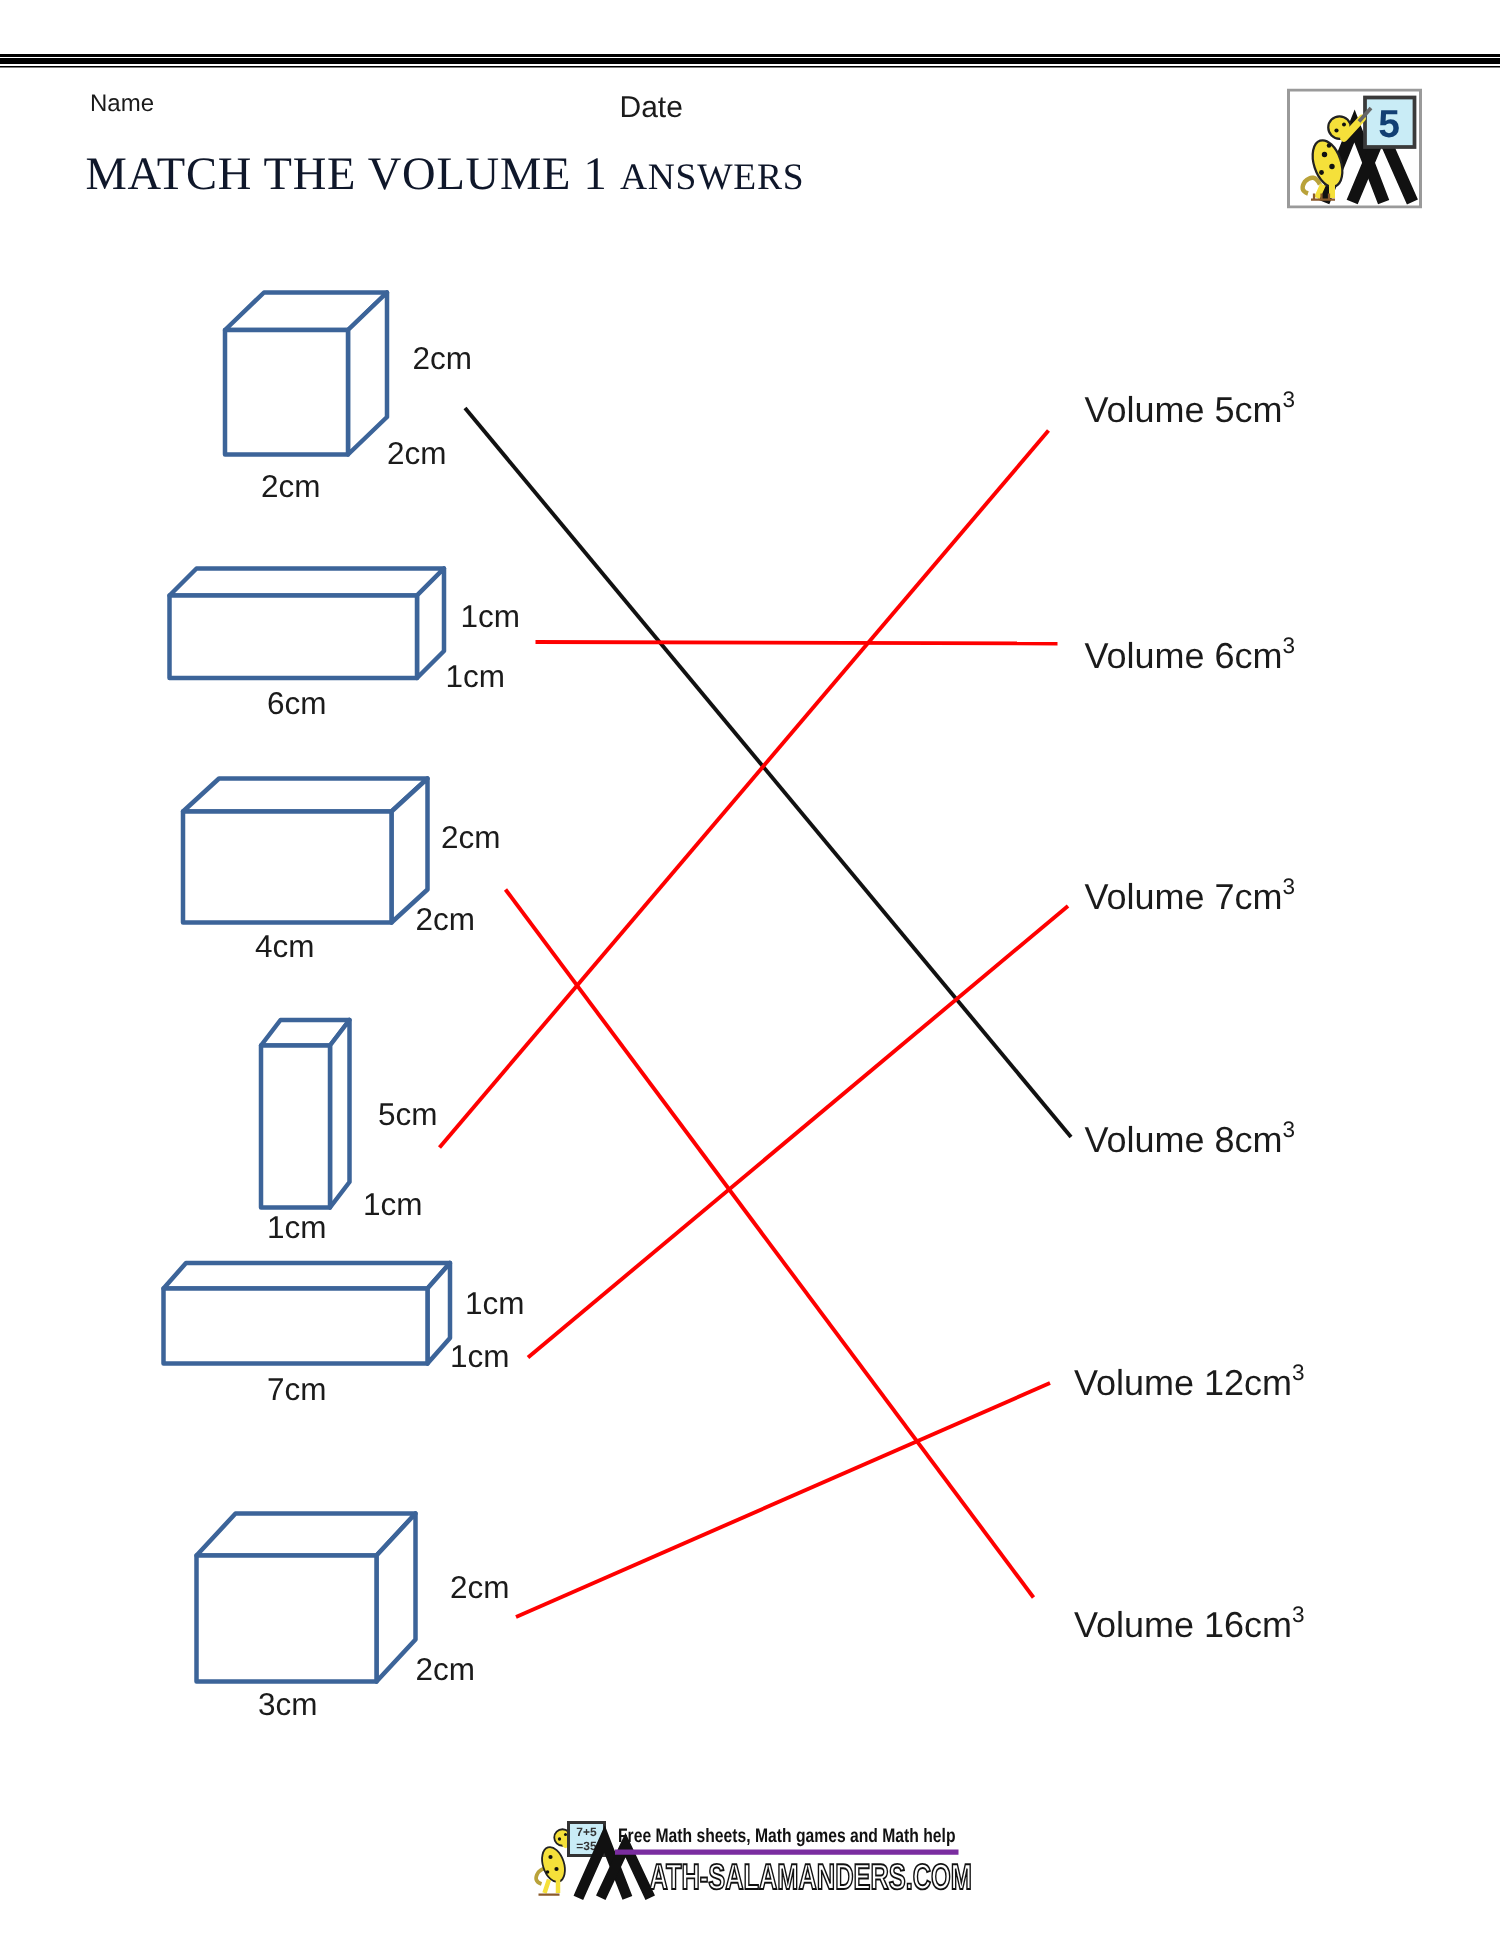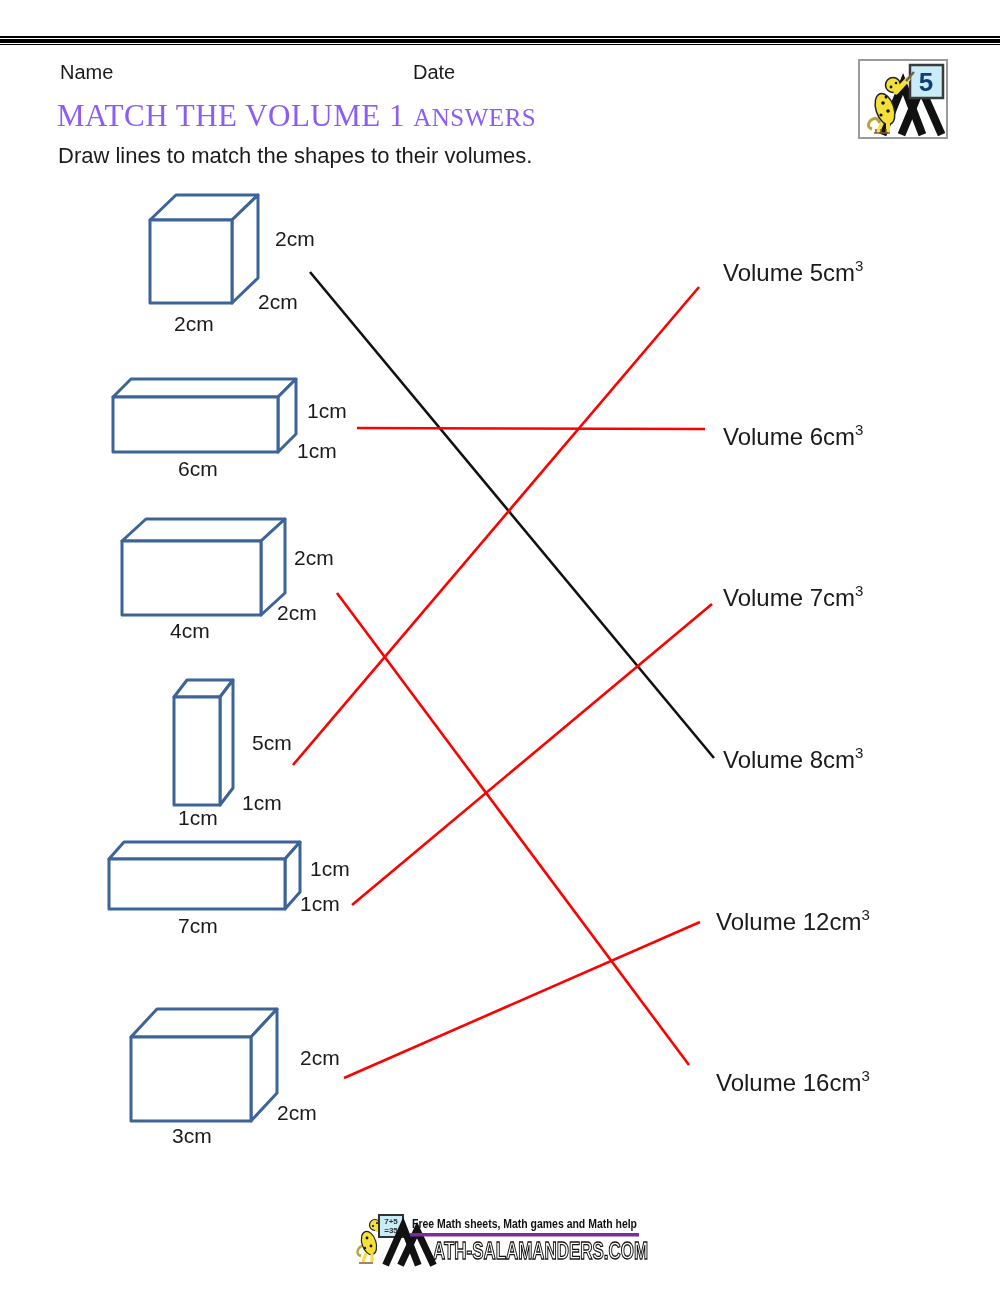--- a/index.html
+++ b/index.html
@@ -4,27 +4,27 @@
 <style>
   html,body{margin:0;padding:0;background:#ffffff;}
   .page{
     position:relative;width:1000px;height:1294px;background:#ffffff;
     font-family:"Liberation Sans", sans-serif;color:#1b1b1b;overflow:hidden;
   }
   .top-rule{
     position:absolute;left:0;top:36px;width:1000px;height:9px;
     background:linear-gradient(#000 0 2px,#fff 2px 3px,#000 3px 7px,#fff 7px 8px,#000 8px 9px);
   }
-  .name-label{position:absolute;left:60px;top:61px;font-size:20px;}
+  .name-label{position:absolute;left:60px;top:61px;font-size:16px;}
   .date-label{position:absolute;left:413px;top:61px;font-size:20px;}
   .grade-badge{position:absolute;left:858px;top:59px;width:90px;height:80px;}
   .title{
     position:absolute;left:57px;top:98px;margin:0;
     font-family:"Liberation Serif", serif;font-weight:normal;
-    color:#8b5cf6;font-size:31px;letter-spacing:0.5px;white-space:nowrap;
+    color:#0f172a;font-size:31px;letter-spacing:0.5px;white-space:nowrap;
   }
   .title .suffix{font-size:25px;}
   .instruction{position:absolute;left:58px;top:143px;font-size:22px;}
   #worksheet-svg{position:absolute;left:0;top:0;width:1000px;height:1294px;}
   .dim-label{font-family:"Liberation Sans", sans-serif;font-size:21px;fill:#1b1b1b;}
   .vol-label{font-family:"Liberation Sans", sans-serif;font-size:24px;fill:#1b1b1b;}
   .footer{position:absolute;left:353px;top:1210px;width:300px;height:58px;text-decoration:underline;}
 </style>
 </head>
 <body>
@@ -61,21 +61,20 @@
         <circle cx="23" cy="56" r="1.6" fill="#111"></circle>
           <circle cx="33" cy="28" r="1.4" fill="#111"></circle>
         <circle cx="28" cy="38" r="1.5" fill="#111"></circle>
         <path d="M16,74 h16 M18,70 v4 M23,70 v4 M28,70 v4" stroke="#8a5a2b" stroke-width="1.5"></path>
       </g>
     </svg>
   </div>
 
   <h1 class="title"><span>MATCH THE VOLUME 1</span> <span class="suffix">ANSWERS</span></h1>
 
-  <div class="instruction">Draw lines to match the shapes to their volumes.</div>
 
   <svg id="worksheet-svg" viewBox="0 0 1000 1294">
       <line x1="310" y1="272" x2="714" y2="758" stroke="#111111" stroke-width="2.6"></line>
       <line x1="357" y1="428" x2="705" y2="429" stroke="#fe0000" stroke-width="2.6"></line>
       <line x1="337" y1="593" x2="689" y2="1065" stroke="#fe0000" stroke-width="2.6"></line>
       <line x1="293" y1="765" x2="699" y2="287" stroke="#fe0000" stroke-width="2.6"></line>
       <line x1="352" y1="905" x2="712" y2="604" stroke="#fe0000" stroke-width="2.6"></line>
       <line x1="344" y1="1078" x2="700" y2="922" stroke="#fe0000" stroke-width="2.6"></line>
       <g>
         <path fill="#ffffff" stroke="#3c6499" stroke-width="3" stroke-linejoin="round" d="M150,220 L176,195 L258,195 L232,220 Z"></path>

